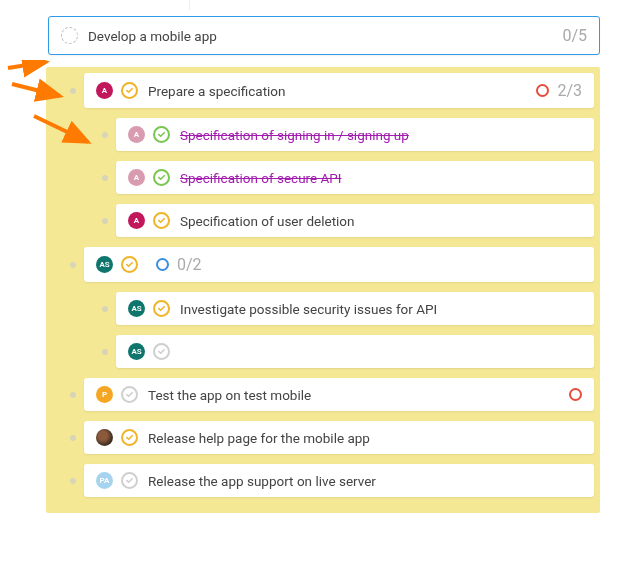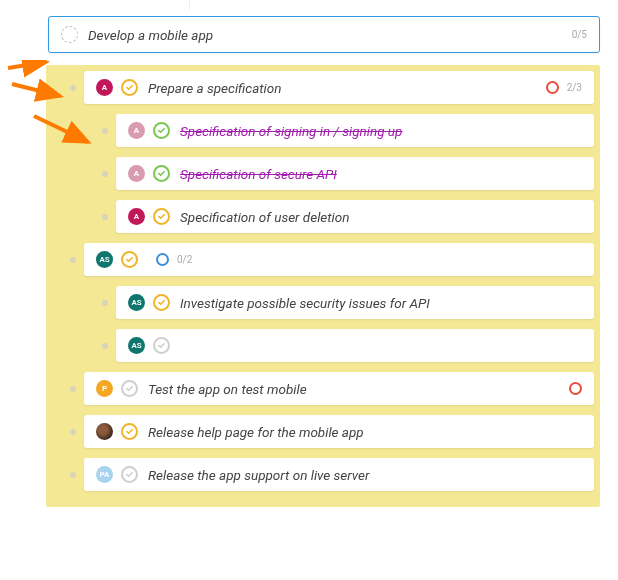--- a/index.html
+++ b/index.html
@@ -100,29 +100,28 @@
     height: 17px;
     border-radius: 50%;
     border: 1.5px dashed #bbb;
     margin-right: 10px;
     flex: 0 0 auto;
   }
   .title {
     flex: 1;
     color: #444;
     font-size: 13.5px;
-    font-style: italic;
   }
   .title.done {
     text-decoration: line-through;
     color: #a21caf;
   }
   .count {
     color: #aaa;
-    font-size: 10px;
+    font-size: 16px;
     margin-left: 8px;
   }
   .priority-ring {
     width: 13px;
     height: 13px;
     border: 2px solid;
     border-radius: 50%;
     margin-left: 8px;
     flex:0 0 auto;
   }

